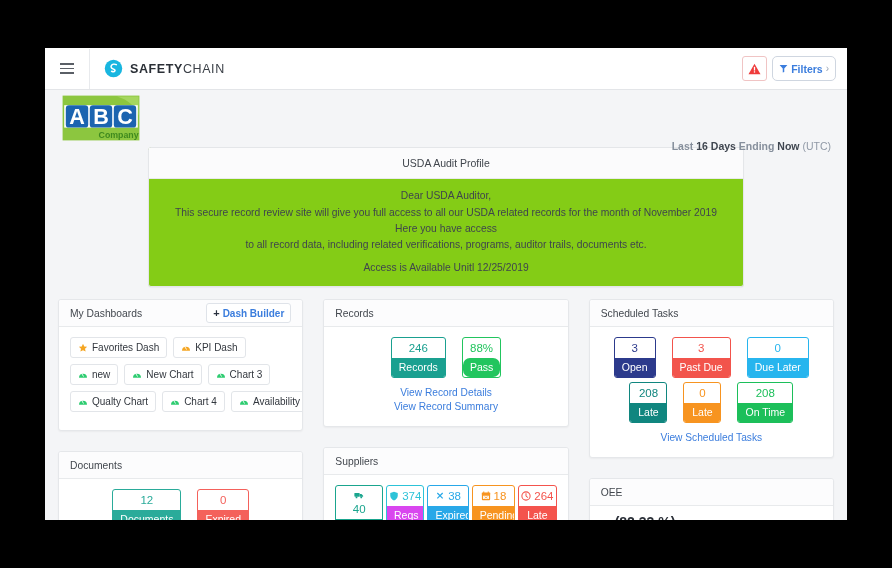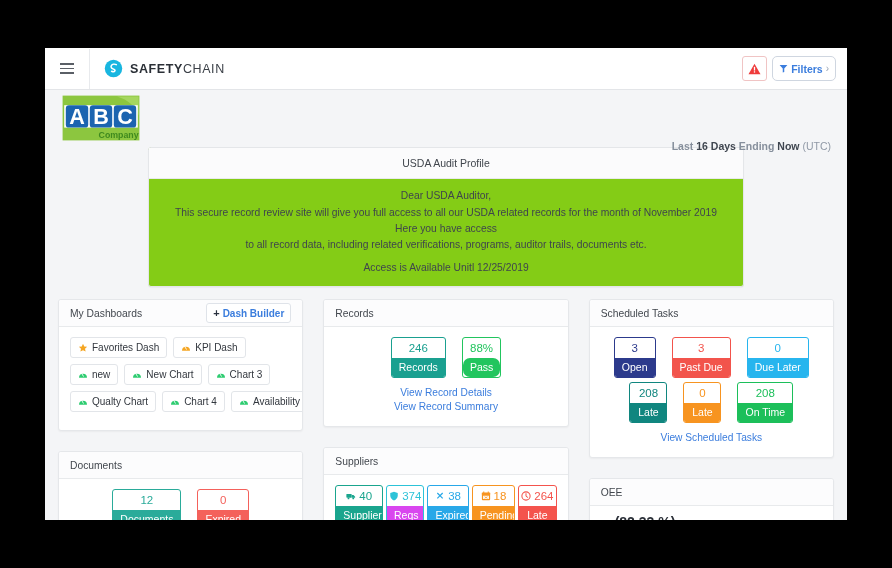--- a/index.html
+++ b/index.html
@@ -473,21 +473,21 @@
           </div>
         </div>
 
         <div class="card">
           <div class="card-head">
             <div class="card-title">Suppliers</div>
           </div>
           <div class="card-body">
             <div class="tiles wide" id="suppliers-tiles">
                 <div class="tile" style="border: 1px solid rgb(26, 165, 142);">
-                  <div class="val" style="color: rgb(26, 165, 142);">
+                  <div class="val" style="color: rgb(26, 165, 142); flex-direction: column;">
                     <span class="ico"><svg width="10" height="10" viewBox="0 0 16 16">
                         <rect x="0.6" y="4.6" width="8.4" height="6" rx="1" fill="#1aa58e"></rect>
                         <path d="M9 6.4h3l2.6 2.6v1.6H9z" fill="#1aa58e"></path>
                         <circle cx="4" cy="11.8" r="1.5" fill="#1aa58e"></circle>
                         <circle cx="11.6" cy="11.8" r="1.5" fill="#1aa58e"></circle>
                       </svg></span>
                     <span>40</span>
                   </div>
                   <div class="lbl" style="background: rgb(26, 165, 142);">Suppliers</div>
                 </div>

